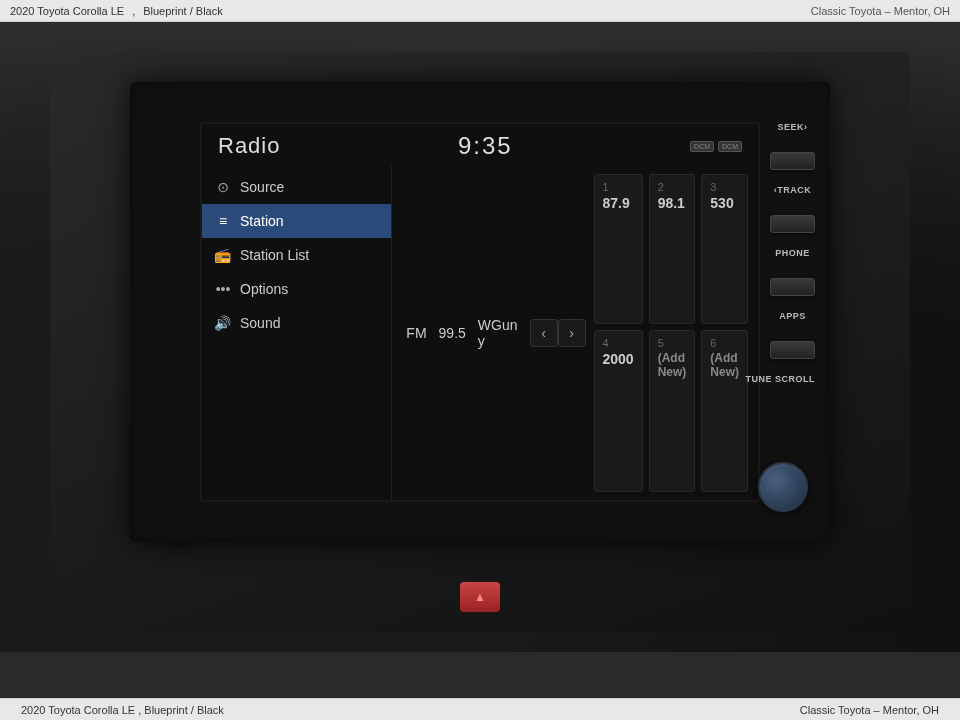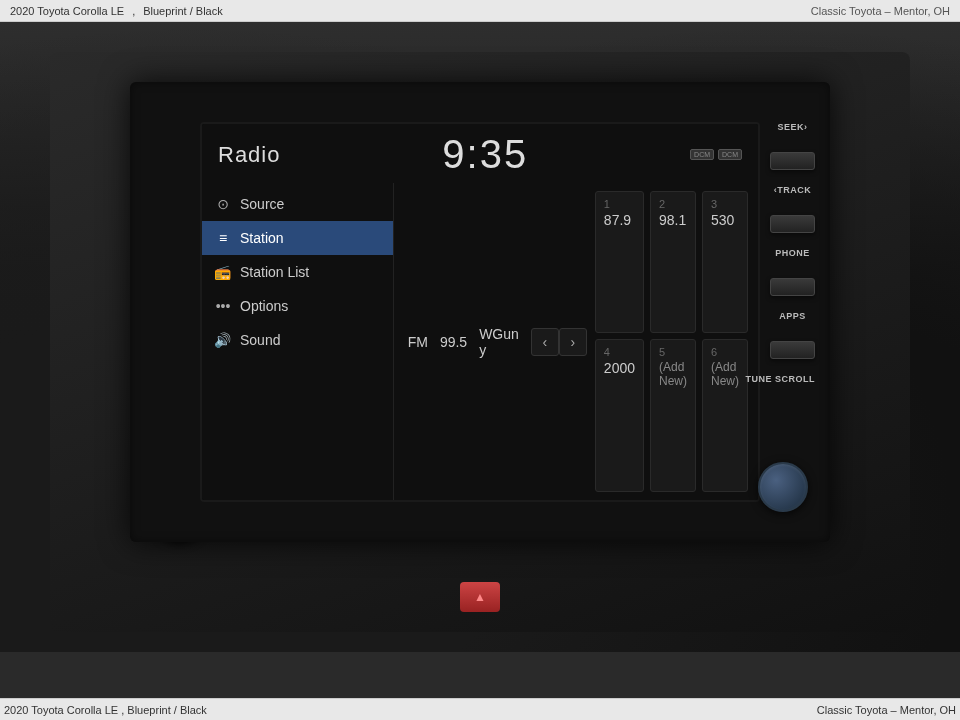--- a/index.html
+++ b/index.html
@@ -182,21 +182,21 @@
 
     .screen-title {
       color: #ddd;
       font-size: 22px;
       font-weight: 300;
       letter-spacing: 1px;
     }
 
     .screen-time {
       color: #ddd;
-      font-size: 40px;
+      font-size: 24px;
       font-weight: 300;
       letter-spacing: 2px;
     }
 
     .screen-icons {
       display: flex;
       gap: 4px;
       align-items: center;
     }
 
@@ -309,37 +309,37 @@
     }
 
     .preset-number {
       color: #666;
       font-size: 11px;
     }
 
     .preset-value {
       color: #ccc;
       font-size: 14px;
-      font-weight: 400;
+      font-weight: 700;
     }
 
     .preset-item.add-new .preset-value {
       color: #888;
       font-size: 12px;
     }
 
     
     .bottom-bar {
       width: 100%;
       height: 22px;
       background: #e8e8e8;
       display: flex;
       align-items: center;
       justify-content: space-between;
-      padding: 0 4px;
+      padding: 0 21px;
       font-size: 11px;
       color: #333;
       border-top: 1px solid #ccc;
       position: absolute;
       bottom: 0;
     }
 
     
     .watermark {
       position: absolute;

